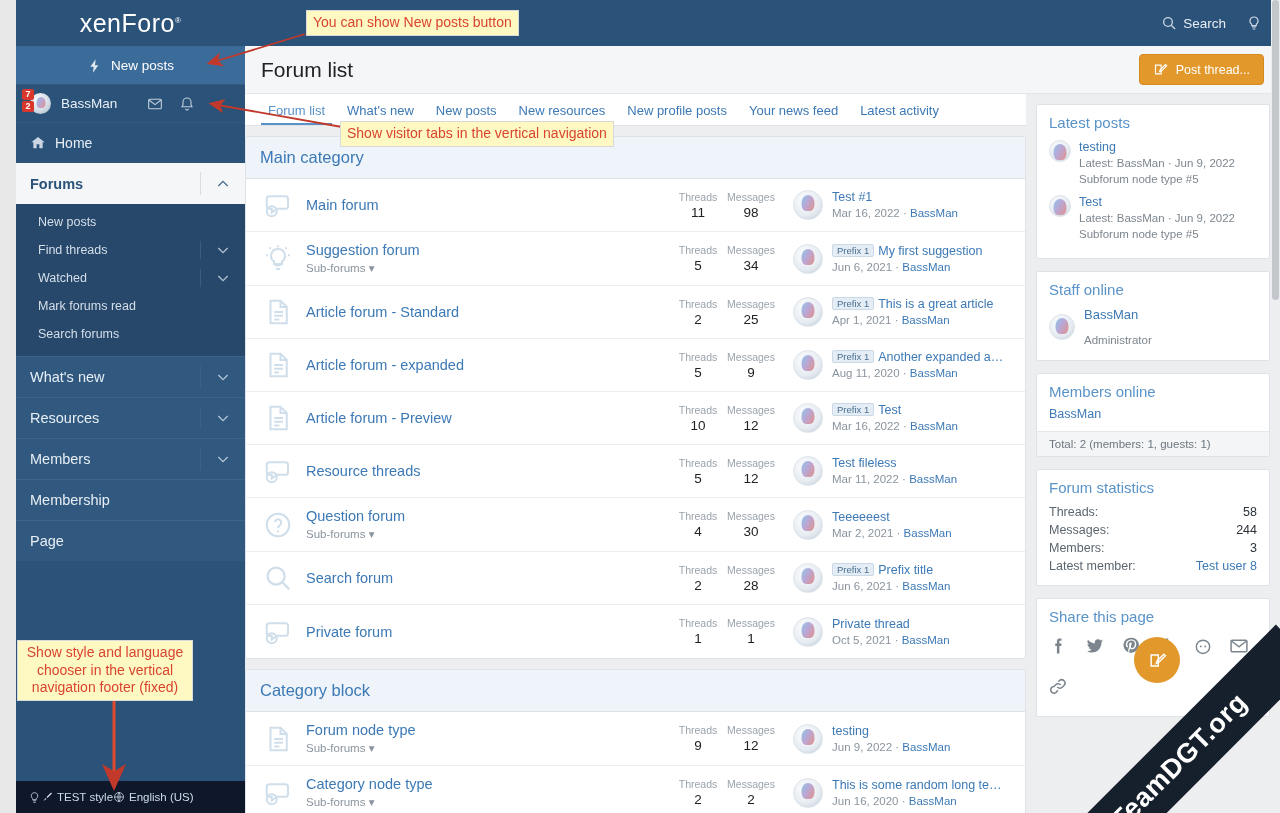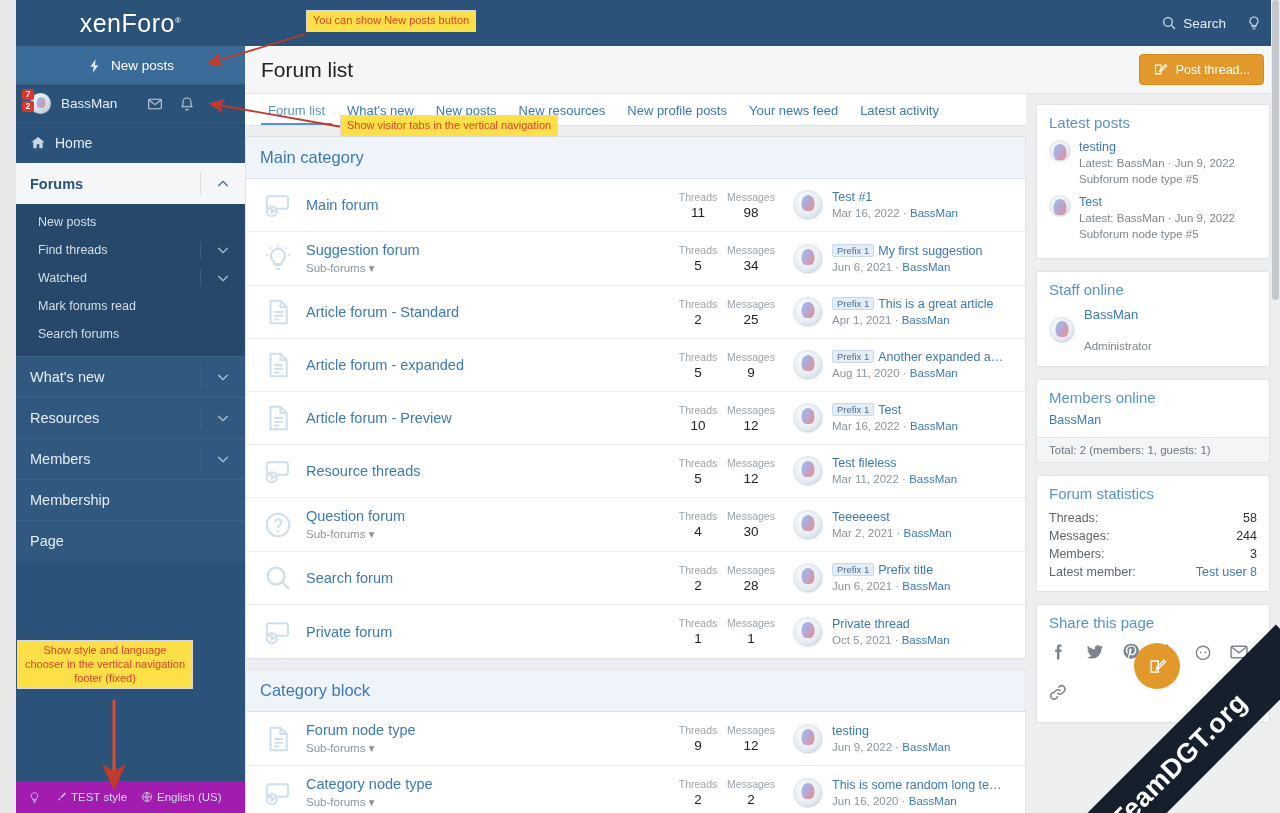--- a/index.html
+++ b/index.html
@@ -72,22 +72,22 @@
   .sub-list { background: #27486a; padding: 4px 0 8px; }
   .sub-item {
     height: 28px; display: flex; align-items: center; padding: 0 14px 0 22px;
     font-size: 12.5px; color: #d4dfea; cursor: pointer; position: relative;
   }
   .sub-item .chev { margin-left: auto; }
   .sub-item .chev-div { position:absolute; right:44px; top:5px; bottom:5px; width:1px; background:#3a5c7e;}
 
   .sidebar-filler { flex: 1 1 auto; background: #2b5278; }
   .sidebar-footer {
-    height: 32px; background: #a21caf; display: flex; align-items: center;
-    gap: 14px; padding: 0 12px; font-size: 11.5px; color: #cfdceb;
+    height: 32px; background: #0f172a; display: flex; align-items: center;
+    padding: 0 12px; font-size: 11.5px; color: #cfdceb;
   }
   .sidebar-footer span.fitem { display: flex; align-items: center; gap: 4px; cursor: pointer;}
 
   
   .main { flex: 1 1 auto; display: flex; flex-direction: column; background: #ffffff; position: relative; overflow: hidden; }
   .topbar {
     height: 46px; background: #2b5278; display: flex; align-items: center;
     justify-content: flex-end; padding-right: 18px; gap: 20px; flex: 0 0 46px;
   }
   .topbar-item { display: flex; align-items: center; gap: 6px; color: #e7eef5; font-size: 13.5px; cursor: pointer; }
@@ -159,38 +159,38 @@
   
   .col-side { width: 254px; flex: 0 0 254px; background: #eceef0; padding: 10px 10px 0 10px; overflow: hidden;}
   .widget { background: #fff; border: 1px solid #dfe3e7; border-radius: 2px; margin-bottom: 12px; }
   .widget-h { font-size: 15px; color: #5a93c8; padding: 9px 12px 7px; }
   .widget-b { padding: 0 12px 10px; }
   .lp-row { display: flex; gap: 8px; padding: 2px 0 6px; }
   .lp-title { font-size: 12.5px; color: #3c79b5; cursor: pointer;}
   .lp-meta { font-size: 11.5px; color: #7d868f; margin-top: 2px; line-height: 1.35; }
   .staff-row { display:flex; gap:9px; align-items:center; padding: 2px 0 4px;}
   .staff-name { font-size: 13px; color: #3c79b5; cursor: pointer;}
-  .staff-role { font-size: 11.5px; color: #7d868f; margin-top: 18px;}
+  .staff-role { font-size: 11.5px; color: #7d868f; margin-top: 12px;}
   .mo-name { font-size: 12.5px; color: #3c79b5; padding: 0 0 8px; cursor: pointer;}
   .mo-total { background: #f3f5f7; border-top: 1px solid #e4e8ec; font-size: 11.5px; color: #6d767f; padding: 6px 12px; }
   .stat-line { display: flex; font-size: 12.5px; color: #5c666f; padding: 2px 0; }
   .stat-line .k { flex: 1 1 auto; }
   .stat-line .v { color: #2b3138; }
   .stat-line .v.link { color: #3c79b5; }
   .share-icons { display: flex; flex-wrap: wrap; gap: 16px; padding: 4px 0 6px; color: #7c858d;}
   .share-icons span { cursor: pointer; }
   .fab {
     position: absolute; width: 46px; height: 46px; border-radius: 50%; background: #e3982c;
     display:flex; align-items:center; justify-content:center; color:#fff; cursor:pointer;
   }
 
   
   .anno {
-    position: absolute; background: #fde047; border: 1px solid #d9d9d9; color: #d9442f;
-    font-size: 11px; padding: 3px 6px; z-index: 50; line-height: 1.25;
+    position: absolute; background: #fef9c3; border: 1px solid #d9d9d9; color: #d9442f;
+    font-size: 14px; padding: 3px 6px; z-index: 50; line-height: 1.25;
   }
   .arrow-svg { position: absolute; z-index: 49; pointer-events: none; }
 
   
   .watermark {
     position: absolute; right: -64px; bottom: 24px; width: 330px; height: 56px;
     background: #16202c; transform: rotate(-45deg); transform-origin: center;
     display: flex; align-items: center; justify-content: center; z-index: 60;
   }
   .watermark span { color: #fff; font-size: 27px; font-weight: bold; letter-spacing: .5px; }
@@ -816,20 +816,20 @@
       <marker id="ah" markerWidth="9" markerHeight="9" refX="7" refY="4.5" orient="auto">
         <path d="M9,4.5 L0,0.5 L2.4,4.5 L0,8.5 Z" fill="#c0392b"></path>
       </marker>
     </defs>
     <line x1="305" y1="34" x2="210" y2="63" stroke="#c0392b" stroke-width="1.8" marker-end="url(#ah)"></line>
     <line x1="342" y1="127" x2="212" y2="104" stroke="#c0392b" stroke-width="1.8" marker-end="url(#ah)"></line>
     <line x1="114" y1="700" x2="114" y2="785" stroke="#e04b2f" stroke-width="3" marker-end="url(#ah)"></line>
   </svg>
 
   <div class="anno" id="anno-0" style="left:306px;top:10px;">You can show New posts button</div>
-  <div class="anno" id="anno-1" style="left:340px;top:115px;">Show visitor tabs in the vertical navigation</div>
+  <div class="anno" id="anno-1" style="left:340px;top:121px;">Show visitor tabs in the vertical navigation</div>
   <div class="anno" id="anno-2" style="left:17px;top:640px;width:176px;text-align:center;">Show style and language chooser in the vertical navigation footer (fixed)</div>
 
   <div class="watermark">
     <span>TeamDGT.org</span>
   </div>
 
 </div>
 
 </body></html>

